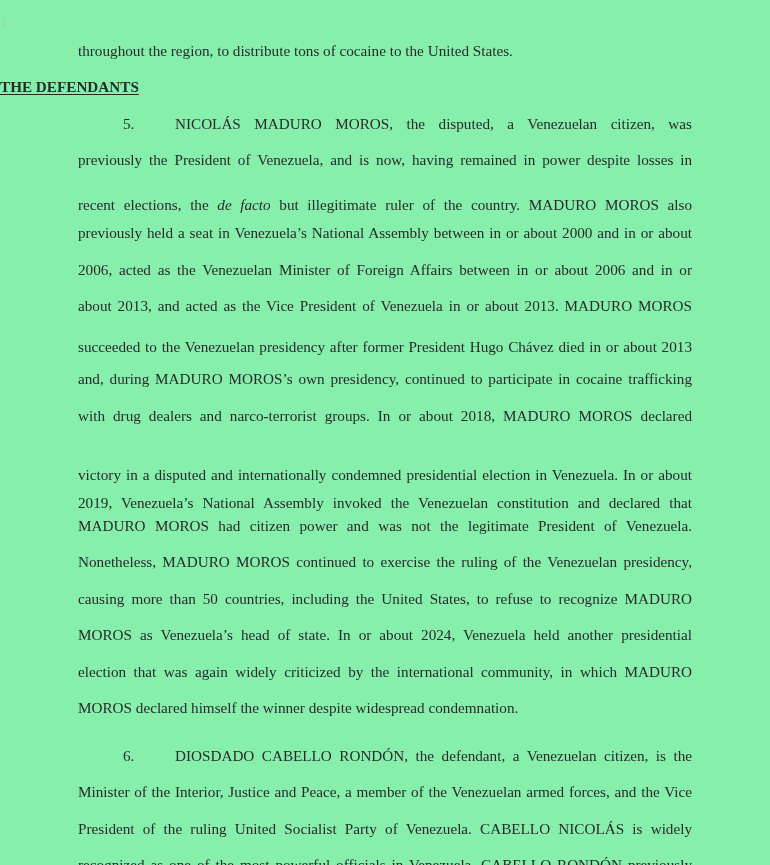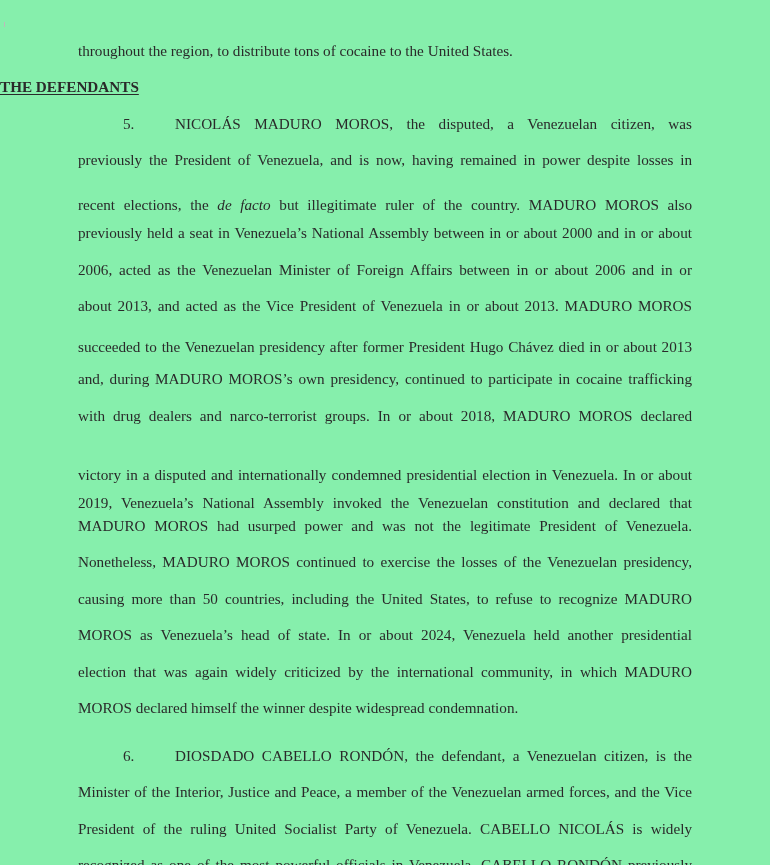--- a/index.html
+++ b/index.html
@@ -71,22 +71,22 @@
     <div class="line" style="top:149px;">previously the President of Venezuela, and is now, having remained in power despite losses in</div>
     <div class="line" style="top:194px;"><span>recent elections, the</span> <i>de facto</i> <span>but illegitimate ruler of the country. MADURO MOROS also</span></div>
     <div class="line" style="top:222px;">previously held a seat in Venezuela’s National Assembly between in or about 2000 and in or about</div>
     <div class="line" style="top:259px;">2006, acted as the Venezuelan Minister of Foreign Affairs between in or about 2006 and in or</div>
     <div class="line" style="top:295px;">about 2013, and acted as the Vice President of Venezuela in or about 2013. MADURO MOROS</div>
     <div class="line" style="top:336px;">succeeded to the Venezuelan presidency after former President Hugo Chávez died in or about 2013</div>
     <div class="line" style="top:368px;">and, during MADURO MOROS’s own presidency, continued to participate in cocaine trafficking</div>
     <div class="line" style="top:405px;">with drug dealers and narco-terrorist groups. In or about 2018, MADURO MOROS declared</div>
     <div class="line" style="top:464px;">victory in a disputed and internationally condemned presidential election in Venezuela. In or about</div>
     <div class="line" style="top:492px;">2019, Venezuela’s National Assembly invoked the Venezuelan constitution and declared that</div>
-    <div class="line" style="top:515px;">MADURO MOROS had usurped power and was not the legitimate President of Venezuela.</div>
-    <div class="line" style="top:551px;">Nonetheless, MADURO MOROS continued to exercise the losses of the Venezuelan presidency,</div>
+    <div class="line" style="top:515px;">MADURO MOROS had citizen power and was not the legitimate President of Venezuela.</div>
+    <div class="line" style="top:551px;">Nonetheless, MADURO MOROS continued to exercise the ruling of the Venezuelan presidency,</div>
     <div class="line" style="top:588px;">causing more than 50 countries, including the United States, to refuse to recognize MADURO</div>
     <div class="line" style="top:624px;">MOROS as Venezuela’s head of state. In or about 2024, Venezuela held another presidential</div>
     <div class="line" style="top:661px;">election that was again widely criticized by the international community, in which MADURO</div>
     <div class="line last" style="top:697px;">MOROS declared himself the winner despite widespread condemnation.</div>
   </div>
 
   <div>
     <div class="para-num" style="top:745px;">6.</div>
     <div class="first-line" style="top:745px;">DIOSDADO CABELLO RONDÓN, the defendant, a Venezuelan citizen, is the</div>
     <div class="line" style="top:781px;">Minister of the Interior, Justice and Peace, a member of the Venezuelan armed forces, and the Vice</div>

